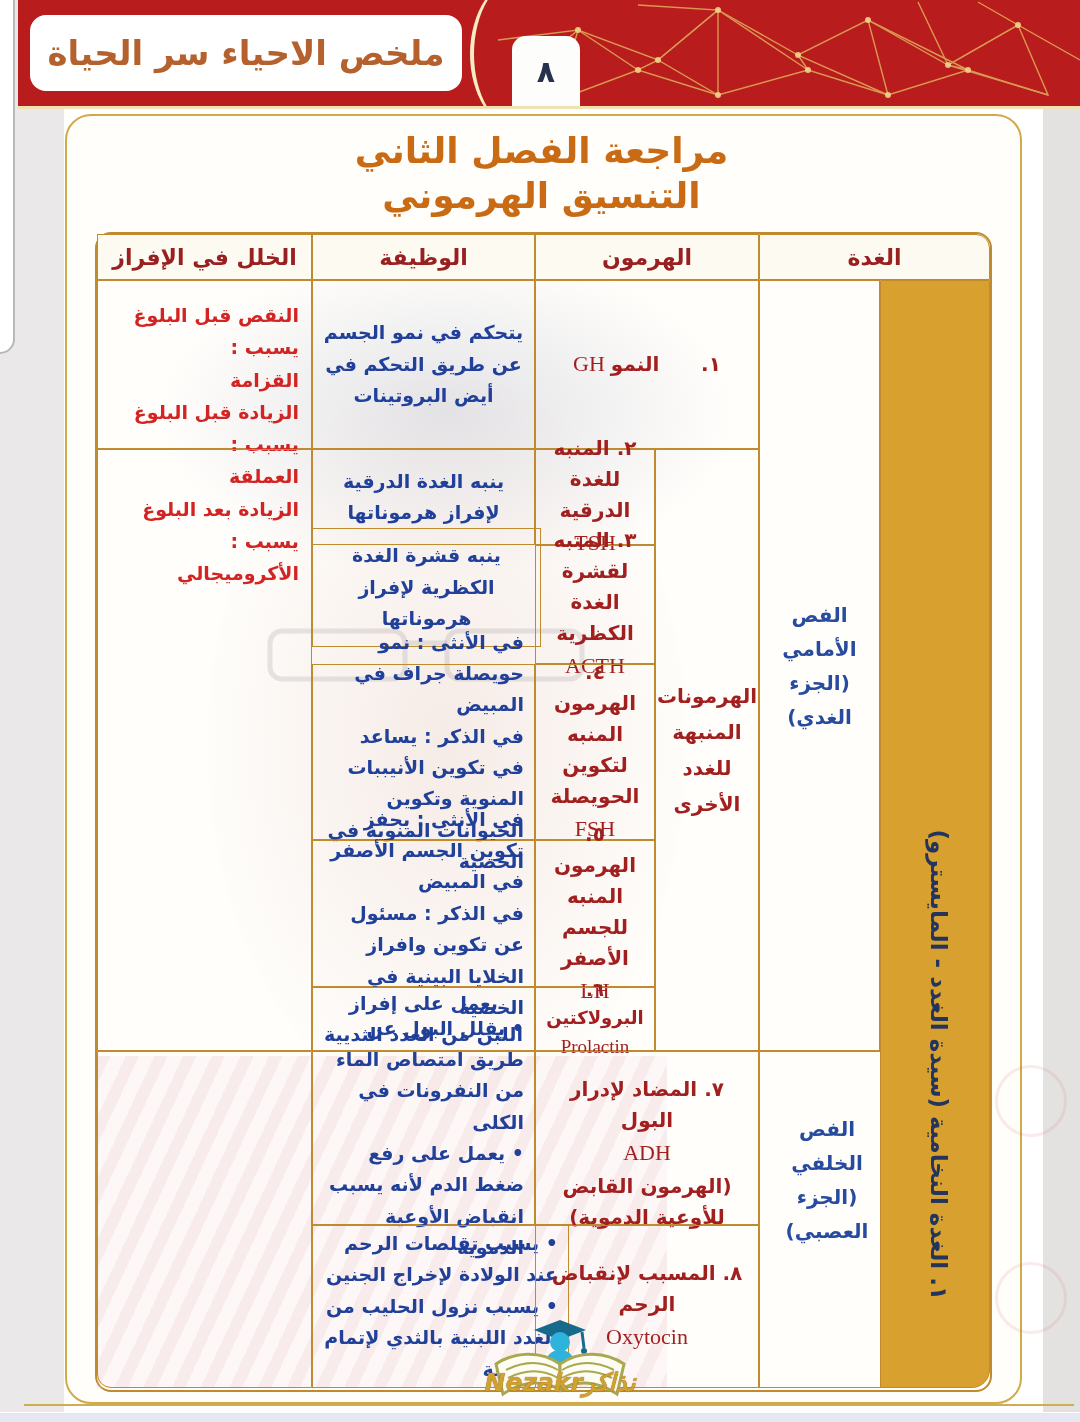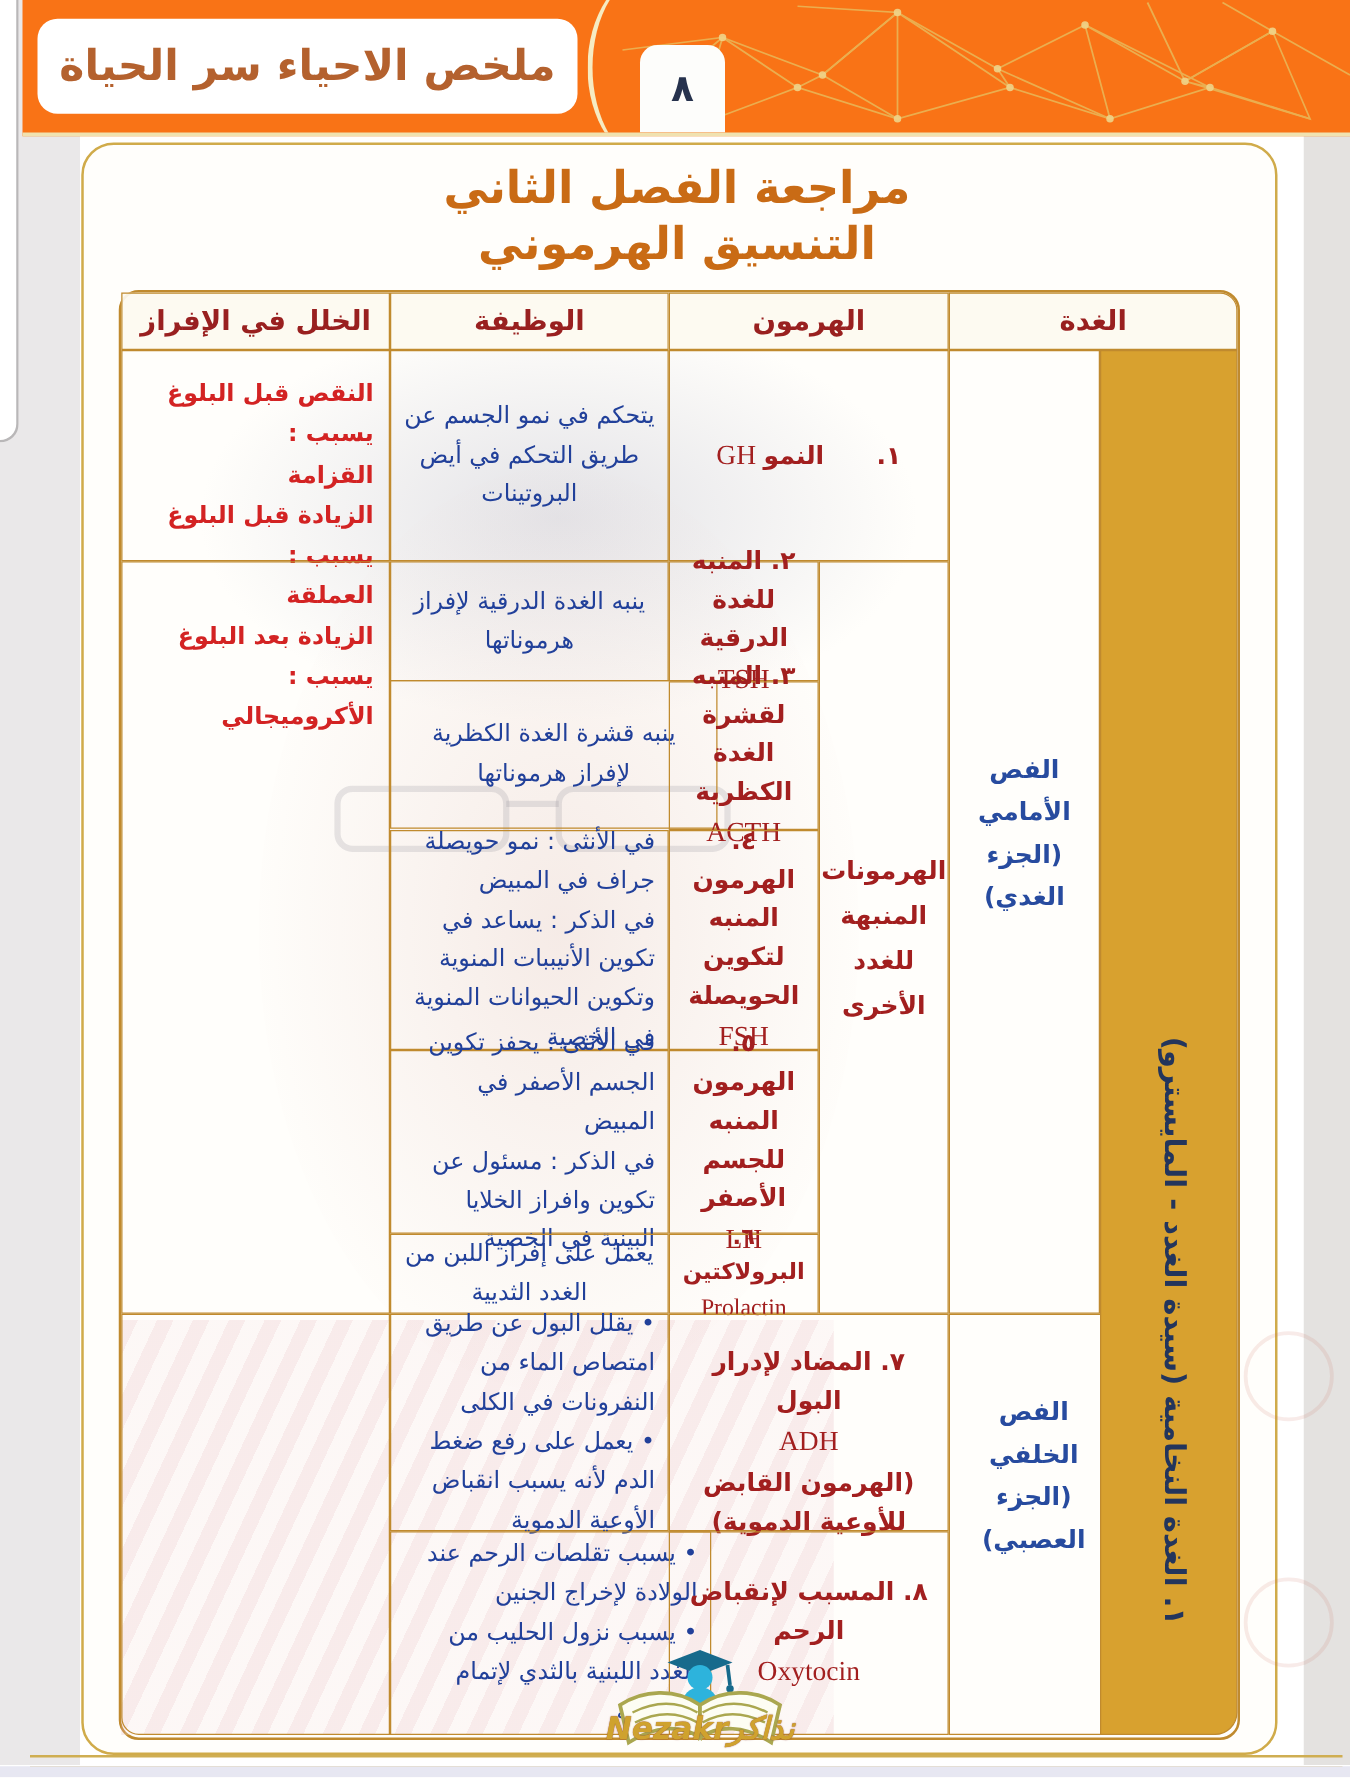--- a/index.html
+++ b/index.html
@@ -11,21 +11,21 @@
   .left-gutter{left:0;top:0;width:64px;height:1412px;background:#eae8e9;}
   .prev-page-edge{left:0;top:0;width:13px;height:352px;background:#fff;
         border-right:2px solid #b9b7b8;border-bottom:2px solid #b9b7b8;
         border-bottom-right-radius:16px;}
   .right-gutter{left:1043px;top:106px;width:37px;height:1306px;background:#e4e2e0;}
   .bottom-rule{left:24px;top:1404px;width:1050px;height:7px;
         border-top:2px solid #cfae52;border-bottom:2px solid #cfae52;}
   .bottom-strip{left:0;top:1413px;width:1080px;height:9px;background:#e7e7f2;}
 
   
-  .banner{left:18px;top:0;width:1062px;height:106px;background:#f97316;
+  .banner{left:18px;top:0;width:1062px;height:106px;background:#b91c1c;
         border-bottom:3px solid #f0e2b0;overflow:hidden;}
   .banner svg{position:absolute;left:0;top:0;}
   .brand-label{position:absolute;left:12px;top:15px;width:432px;height:76px;
         background:#ffffff;border-radius:16px;display:flex;align-items:center;
         justify-content:center;direction:rtl;color:#b4612e;font-weight:bold;
         font-size:34px;}
   .banner-arc{position:absolute;left:452px;top:-22px;width:60px;height:152px;
         border-left:4px solid #f6ebc2;border-top-left-radius:60px 90px;
         border-bottom-left-radius:60px 90px;}
   .page-tab{position:absolute;left:494px;top:36px;width:68px;height:70px;
@@ -40,21 +40,21 @@
         color:#c96b15;font-weight:bold;font-size:36px;line-height:1.25;}
 
   
   .tbl{left:95px;top:232px;width:893px;height:1156px;
         border:2px solid #c08a2e;border-radius:16px;}
   .cell{position:absolute;box-sizing:border-box;border:1px solid #c08a2e;
         display:flex;align-items:center;justify-content:center;
         direction:rtl;text-align:center;white-space:pre-line;z-index:2;}
   .hdr{background:rgba(253,250,240,0.92);color:#992020;font-weight:bold;
         font-size:22px;}
-  .fn{color:#21409a;font-weight:normal;font-size:19px;line-height:1.65;
+  .fn{color:#21409a;font-weight:bold;font-size:19px;line-height:1.65;
         padding:4px 10px;}
   .fn.right{justify-content:flex-start;text-align:right;align-items:center;}
   .dis{color:#d32323;font-weight:bold;font-size:19px;line-height:1.7;
         text-align:right;padding:6px 12px;align-items:flex-start;
         justify-content:flex-start;padding-top:18px;}
   .hor{color:#a21f1f;font-weight:bold;font-size:20px;line-height:1.55;
         flex-direction:column;padding:2px 6px;}
   .code{font-family:"Liberation Serif",serif;font-weight:normal;
         font-size:22px;color:#a21f1f;}
   .lobe{color:#274b9f;font-weight:bold;font-size:20px;line-height:1.7;}
@@ -163,21 +163,21 @@
     </div>
 
     <div class="cell" style="left:0;top:215px;width:215px;height:602px;"></div>
 
     <div class="cell fn" style="left:215px;top:215px;width:223px;height:96px;">ينبه الغدة الدرقية لإفراز هرموناتها</div>
     <div class="cell hor" style="left:438px;top:215px;width:120px;height:96px;">
       <span>٢. المنبه للغدة الدرقية</span>
       <span class="code">TSH</span>
     </div>
 
-    <div class="cell fn" style="left:215px;top:310px;width:262px;height:119px;">ينبه قشرة الغدة الكظرية لإفراز هرموناتها</div>
+    <div class="cell fn" style="left:215px;top:294px;width:229px;height:119px;">ينبه قشرة الغدة الكظرية لإفراز هرموناتها</div>
     <div class="cell hor" style="left:438px;top:311px;width:120px;height:119px;">
       <span>٣. المنبه لقشرة الغدة الكظرية</span>
       <span class="code">ACTH</span>
     </div>
 
     <div class="cell fn right" style="left:215px;top:430px;width:223px;height:176px;">في الأنثى : نمو حويصلة جراف في المبيض
 في الذكر : يساعد في تكوين الأنيببات المنوية وتكوين الحيوانات المنوية في الخصية</div>
     <div class="cell hor" style="left:438px;top:430px;width:120px;height:176px;">
       <span>٤. الهرمون المنبه لتكوين الحويصلة</span>
       <span class="code">FSH</span>

